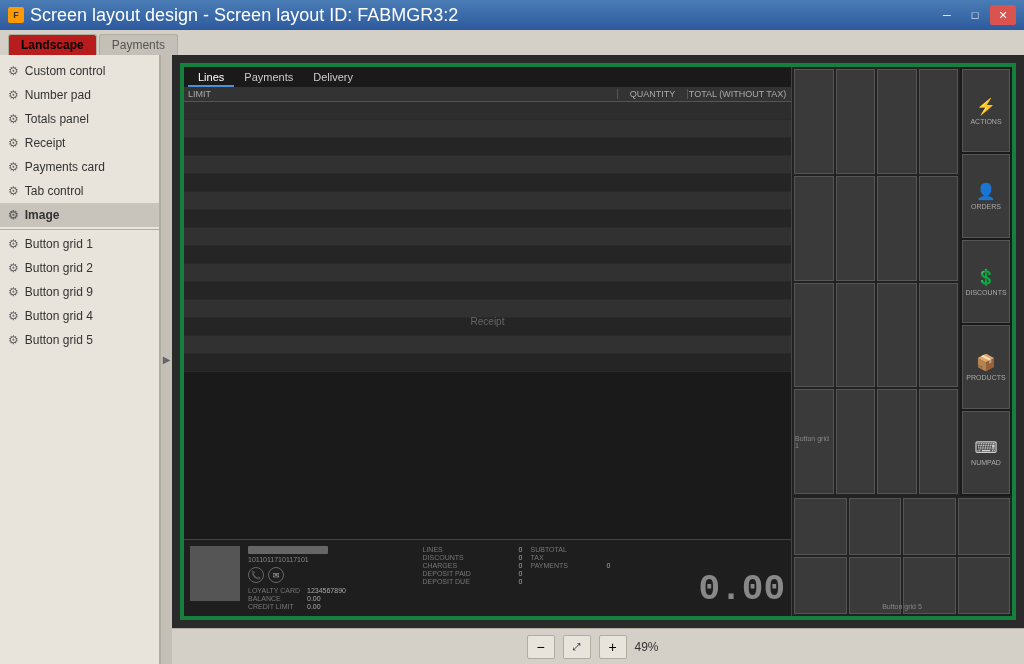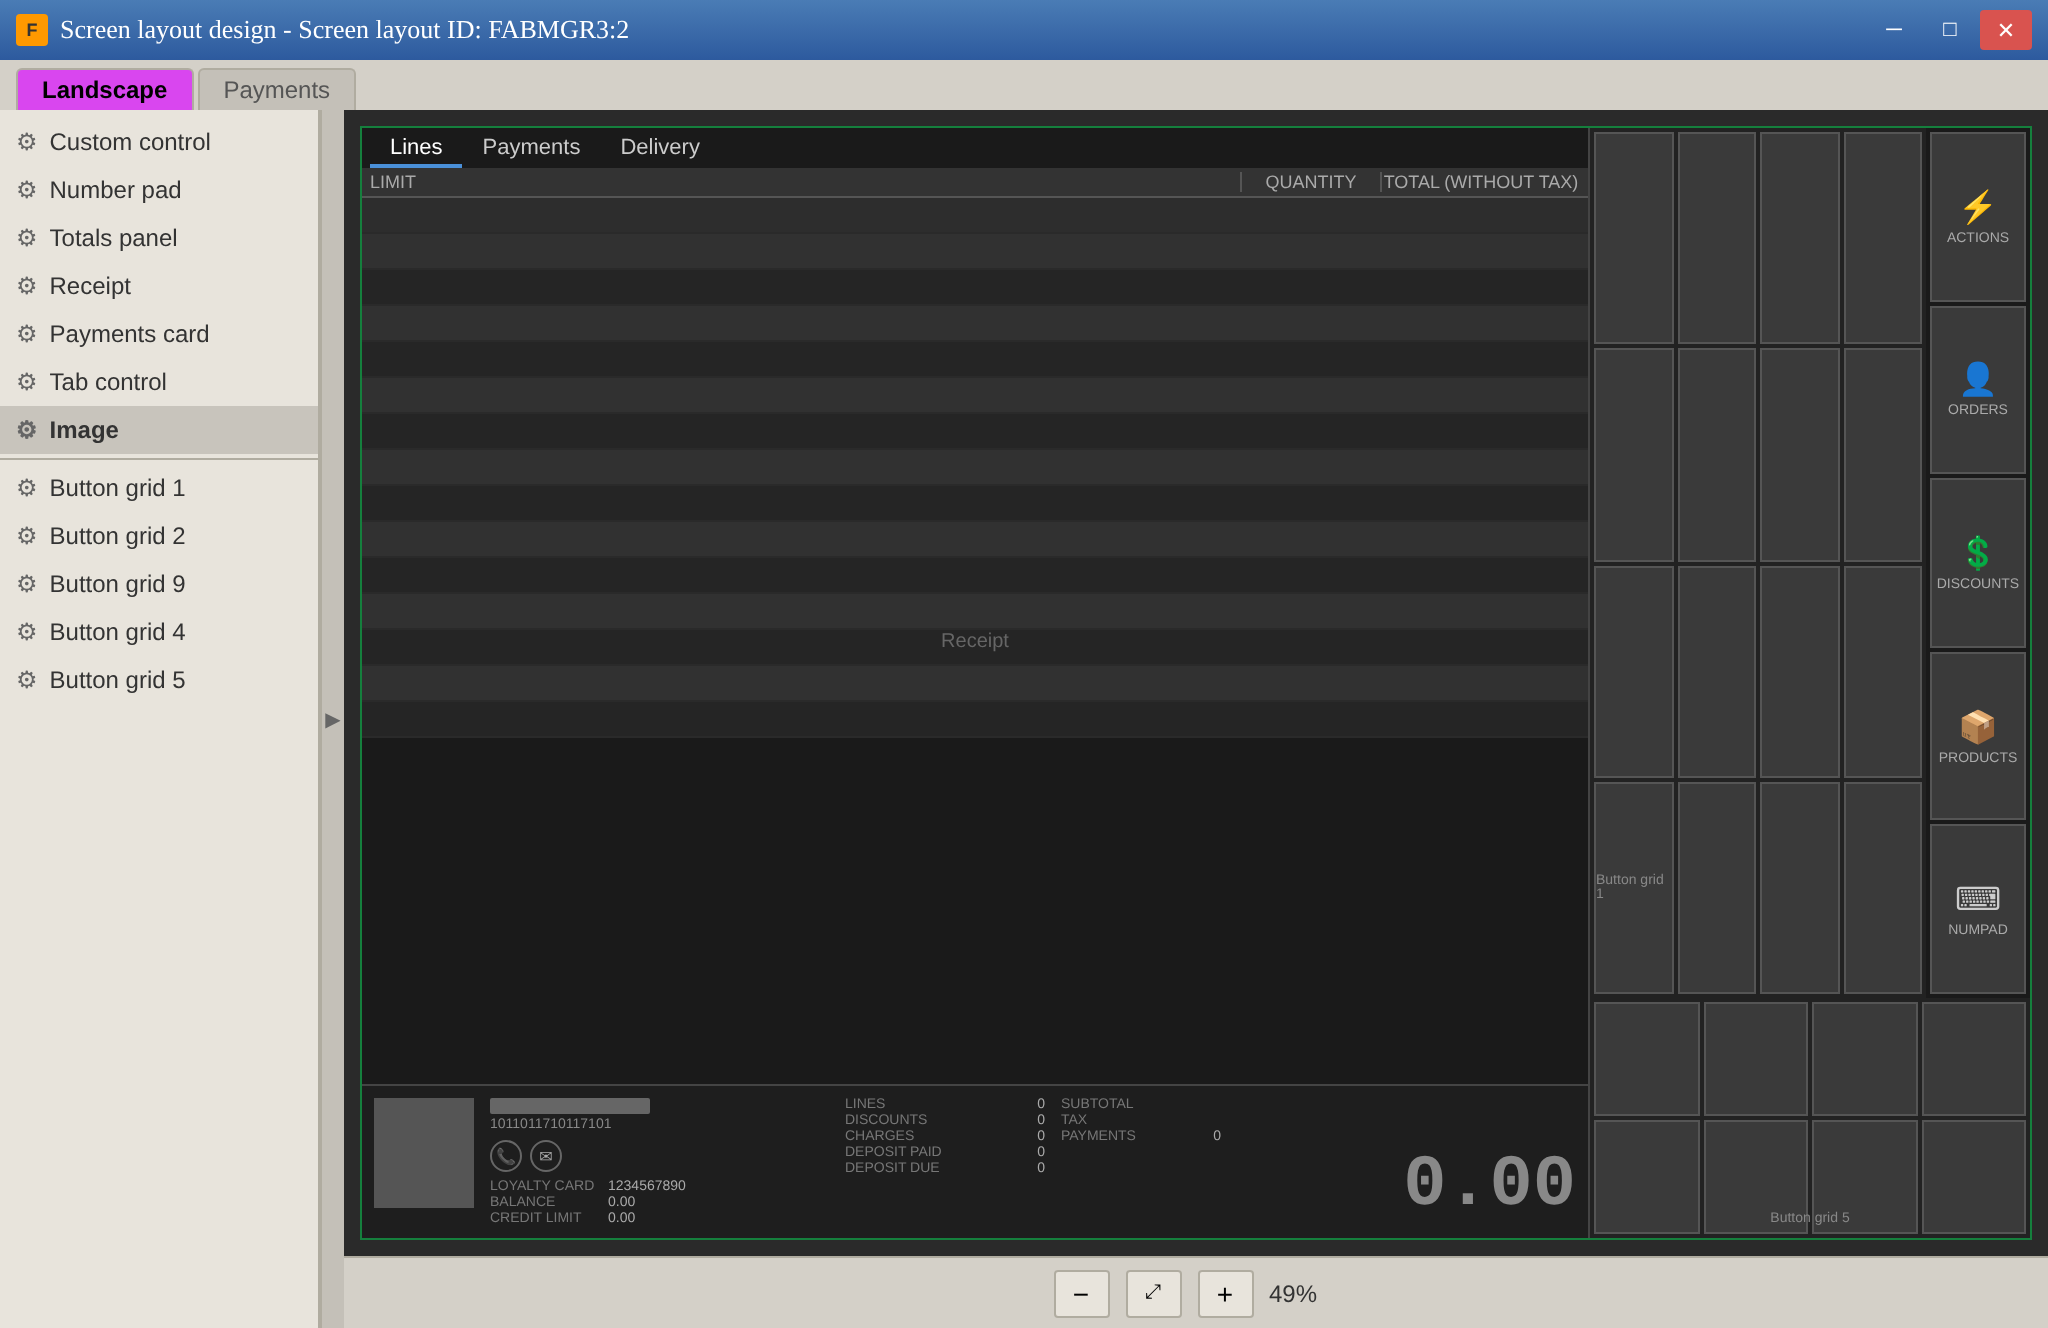--- a/index.html
+++ b/index.html
@@ -11,21 +11,21 @@
       height: 30px;
       display: flex;
       align-items: center;
       justify-content: space-between;
       padding: 0 8px;
       color: white;
       font-size: 12px;
     }
     .titlebar-left { display: flex; align-items: center; gap: 6px; }
     .titlebar-icon { width: 16px; height: 16px; background: #f90; border-radius: 2px; display: flex; align-items: center; justify-content: center; font-size: 9px; color: #333; font-weight: bold; }
-    .titlebar-title { font-size: 13px; font-family: Liberation Serif, serif; }
+    .titlebar-title { font-size: 18px; }
     .titlebar-controls { display: flex; gap: 2px; }
     .titlebar-btn { width: 26px; height: 20px; display: flex; align-items: center; justify-content: center; font-size: 11px; color: white; cursor: pointer; border-radius: 2px; }
     .titlebar-btn.close { background: #d9534f; }
 
     
     .main-container {
       display: flex;
       flex-direction: column;
       height: 634px;
       background: #d4d0c8;
@@ -41,21 +41,21 @@
     }
     .top-tab {
       padding: 3px 12px;
       font-size: 12px;
       cursor: pointer;
       border-top-left-radius: 3px;
       border-top-right-radius: 3px;
       border: 1px solid #b0aca0;
       border-bottom: none;
     }
-    .top-tab.active { background: #d946ef; font-weight: bold; }
+    .top-tab.active { background: #b91c1c; font-weight: bold; }
     .top-tab.inactive { background: #c4c0b8; color: #555; }
 
     
     .content-area {
       display: flex;
       flex: 1;
       gap: 0;
     }
 
     
@@ -108,21 +108,21 @@
       flex: 1;
       display: flex;
       flex-direction: column;
       padding: 8px;
       gap: 4px;
     }
 
     
     .screen-design {
       background: #1a1a1a;
-      border: 1px solid #15803d;
+      border: 4px solid #15803d;
       flex: 1;
       display: flex;
       flex-direction: column;
       position: relative;
     }
 
     .screen-top {
       display: flex;
       flex: 1;
     }

